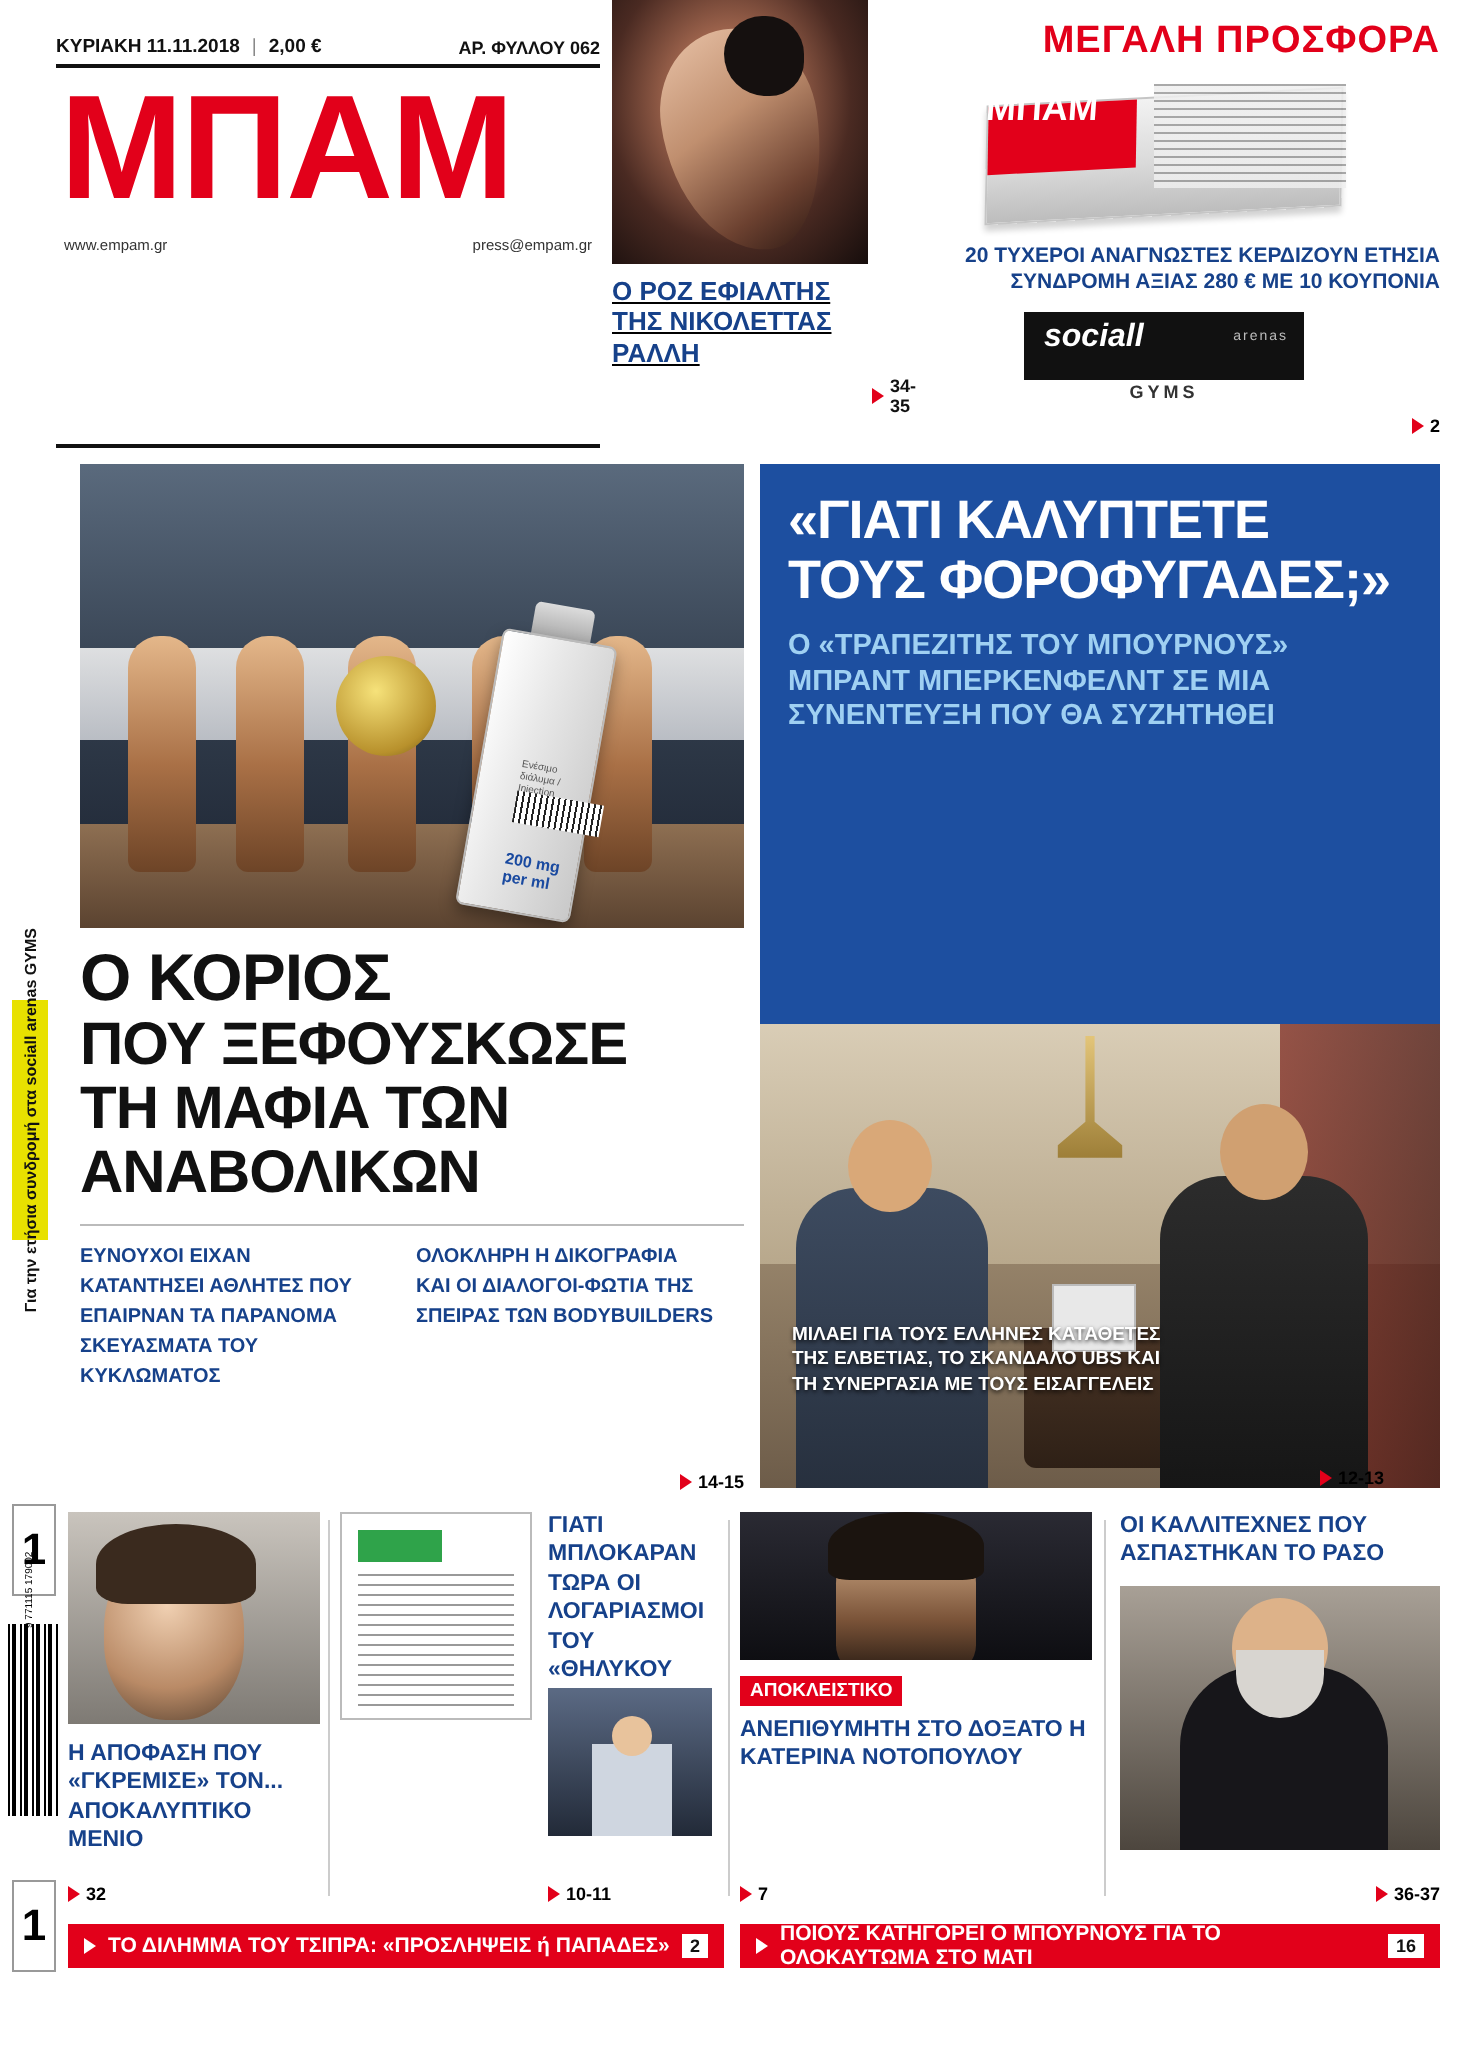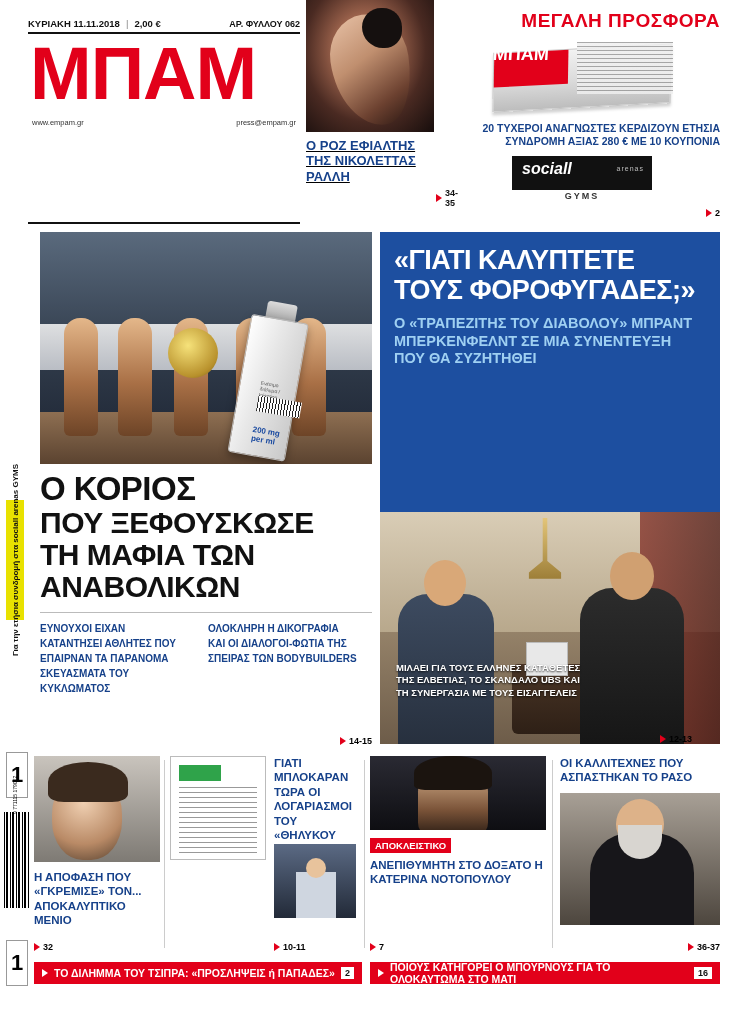--- a/index.html
+++ b/index.html
@@ -443,21 +443,21 @@
       <div class="ml-col">ΟΛΟΚΛΗΡΗ Η ΔΙΚΟΓΡΑΦΙΑ ΚΑΙ ΟΙ ΔΙΑΛΟΓΟΙ-ΦΩΤΙΑ ΤΗΣ ΣΠΕΙΡΑΣ ΤΩΝ BODYBUILDERS</div>
     </div>
     <div class="ml-page">
       <span class="tri"></span>
       <span>14-15</span>
     </div>
   </div>
 
   <div class="mainright">
     <div class="mr-head">«ΓΙΑΤΙ ΚΑΛΥΠΤΕΤΕ ΤΟΥΣ ΦΟΡΟΦΥΓΑΔΕΣ;»</div>
-    <div class="mr-sub">Ο «ΤΡΑΠΕΖΙΤΗΣ ΤΟΥ ΔΙΑΒΟΛΟΥ» ΜΠΡΑΝΤ ΜΠΕΡΚΕΝΦΕΛΝΤ ΣΕ ΜΙΑ ΣΥΝΕΝΤΕΥΞΗ ΠΟΥ ΘΑ ΣΥΖΗΤΗΘΕΙ</div>
+    <div class="mr-sub">Ο «ΤΡΑΠΕΖΙΤΗΣ ΤΟΥ ΜΠΟΥΡΝΟΥΣ» ΜΠΡΑΝΤ ΜΠΕΡΚΕΝΦΕΛΝΤ ΣΕ ΜΙΑ ΣΥΝΕΝΤΕΥΞΗ ΠΟΥ ΘΑ ΣΥΖΗΤΗΘΕΙ</div>
     <div class="mr-photo">
       <div class="wall"></div>
       <div class="curtain"></div>
       <div class="lamp"></div>
       <div class="table"></div>
       <div class="book"></div>
       <div class="man-left">
           <div class="head"></div>
         </div>
       <div class="man-right">

